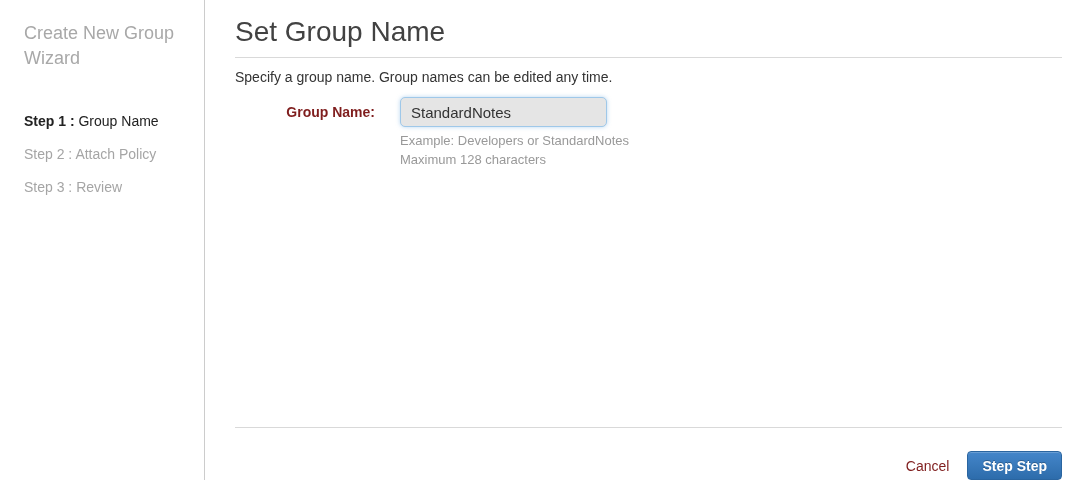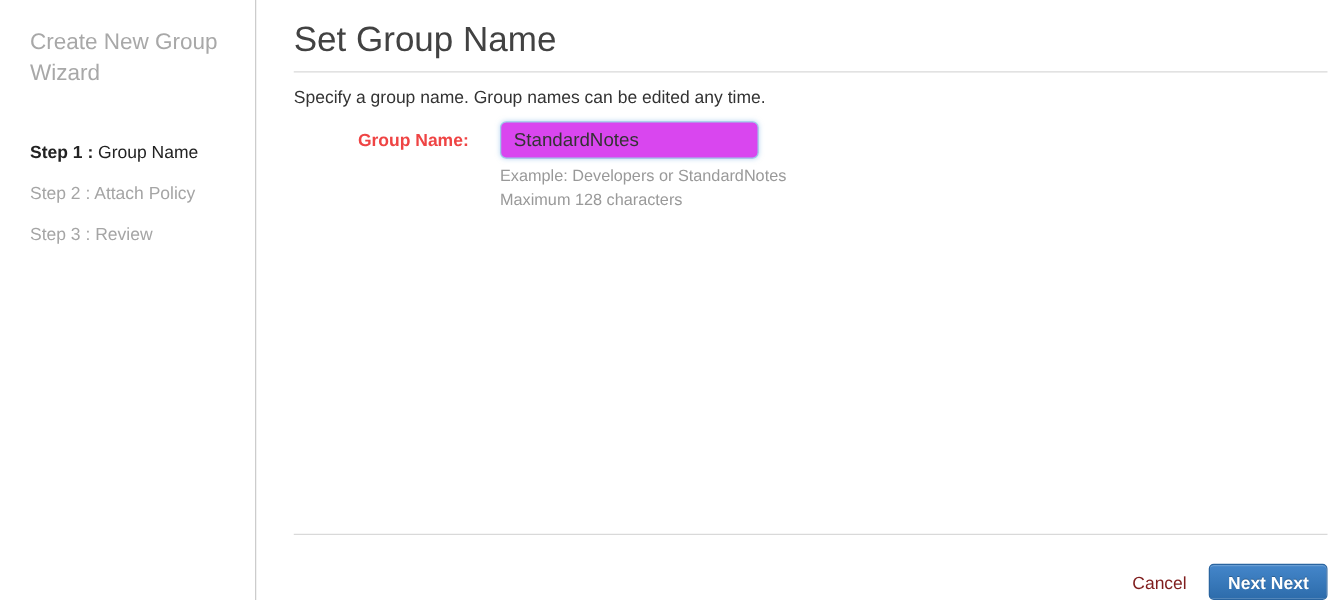--- a/index.html
+++ b/index.html
@@ -17,26 +17,26 @@
   .step.active .step-prefix { font-weight:bold; }
 
   
   .main { flex:1; display:flex; flex-direction:column; height:480px; padding:0 11px 0 30px; }
   .page-title { font-size:28px; font-weight:400; color:#424242; margin-top:15px; line-height:33px; }
   .title-divider { border:none; border-top:1px solid #d9d9d9; margin-top:9px; width:100%; }
   .description { font-size:14px; color:#333333; margin-top:11px; }
 
   .form-row { display:flex; margin-top:12px; }
   .field-label { width:165px; min-width:165px; padding-right:25px; text-align:right;
-                 font-size:14px; font-weight:bold; color:#ef4444; line-height:30px; }
+                 font-size:14px; font-weight:bold; color:#7f1d1d; line-height:30px; }
   .field-col { display:flex; flex-direction:column; }
   .text-input { width:207px; height:30px; border:1px solid #9fc8e9; border-radius:5px;
                 box-shadow:0 0 4px rgba(125,180,228,0.55); padding:4px 10px;
                 font-size:15px; color:#333333; font-family:"Liberation Sans", sans-serif;
-                outline:none; background:#d946ef; }
+                outline:none; background:#e5e5e5; }
   .hint { font-size:13px; line-height:14px; color:#999999; margin-top:5px; }
   .hint:first-of-type { margin-top:7px; }
 
   
   .footer-wrap { margin-top:auto; }
   .footer-divider { border:none; border-top:1px solid #d9d9d9; width:100%; }
   .footer-actions { display:flex; justify-content:flex-end; align-items:center;
                     padding-top:23px; gap:18px; }
   .cancel-link { font-size:14px; font-weight:normal; color:#7f1d1d; text-decoration:none; cursor:pointer; }
   .next-button { height:29px; padding:0 14px; font-size:14px; font-weight:bold; color:#ffffff;
@@ -75,18 +75,18 @@
         <input id="groupName" class="text-input" type="text" value="StandardNotes" style="">
         <div class="hint">Example: Developers or StandardNotes</div>
         <div class="hint">Maximum 128 characters</div>
       </div>
     </div>
 
     <div class="footer-wrap">
       <hr class="footer-divider">
       <div class="footer-actions">
         <a class="cancel-link" href="#">Cancel</a>
-        <button class="next-button" type="button">Next Next</button>
+        <button class="next-button" type="button">Step Step</button>
       </div>
     </div>
   </main>
 
 </div>
 
 </body></html>

